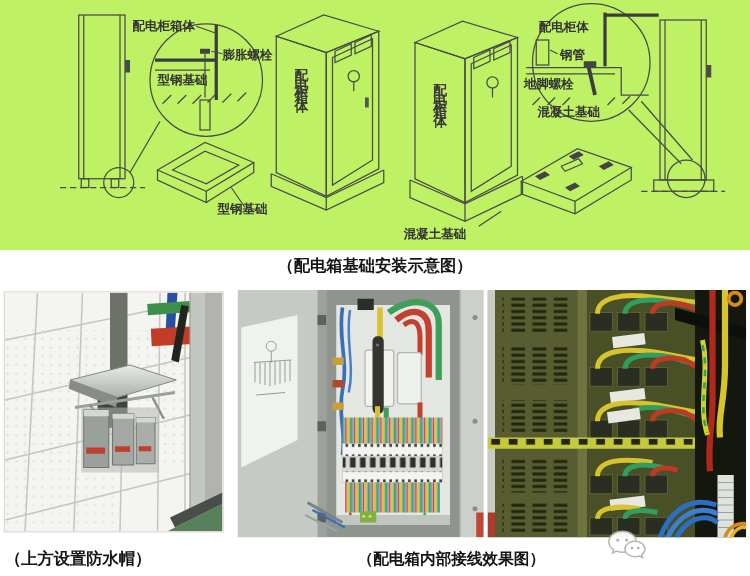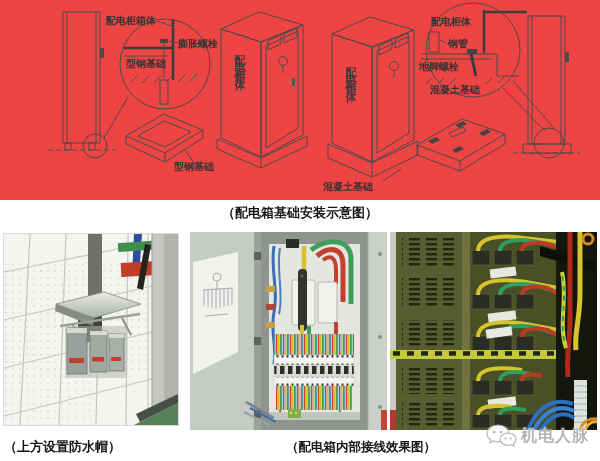--- a/index.html
+++ b/index.html
@@ -1,21 +1,21 @@
 <!DOCTYPE html>
 <html><head>
 <meta charset="utf-8">
 <style>
   html,body{margin:0;padding:0;background:#ffffff;}
   body{width:600px;height:461px;position:relative;overflow:hidden;
        font-family:"Liberation Serif",serif;}
   .stage{position:absolute;inset:0;background:#ffffff;}
 
   
-  .diagram-wrap{position:absolute;left:0;top:0;width:600px;height:200px;background:#ef4444;}
+  .diagram-wrap{position:absolute;left:0;top:0;width:600px;height:200px;background:#bef264;}
   .diagram-wrap svg{display:block;}
   .ln{fill:none;stroke:#4a4a4a;stroke-width:1;}
   .lnT{fill:none;stroke:#3c3c3c;stroke-width:2.6;}
   .dlabel{font-family:"Liberation Serif",serif;font-size:10px;font-weight:700;fill:#333;}
   .vlabel{position:absolute;writing-mode:vertical-rl;text-orientation:upright;
           font-size:11px;font-weight:700;color:#3a3a3a;letter-spacing:6px;line-height:1;}
 
   .caption{position:absolute;font-size:13px;font-weight:700;color:#151515;
            font-family:Liberation Mono, monospace;white-space:nowrap;}
   .cap-center{left:0;width:600px;text-align:center;top:204px;}
@@ -427,16 +427,15 @@
         <path d="M13 2 C6.9 2 2 5.8 2 10.4 C2 13 3.5 15.2 5.8 16.7 L5 19.5 L8.2 17.9 C9.6 18.4 11.2 18.8 13 18.8 C19.1 18.8 24 15 24 10.4 C24 5.8 19.1 2 13 2 Z"></path>
         <path d="M23 10 C18.6 10 15 12.8 15 16.2 C15 19.6 18.6 22.4 23 22.4 C24.2 22.4 25.4 22.2 26.4 21.8 L29 23 L28.3 20.8 C30 19.6 31 18 31 16.2 C31 12.8 27.4 10 23 10 Z"></path>
       </g>
       <g fill="#b3b3b3">
         <circle cx="9.2" cy="9" r="1.3"></circle>
         <circle cx="16.2" cy="9" r="1.3"></circle>
         <circle cx="20.6" cy="15.4" r="1.1"></circle>
         <circle cx="25.6" cy="15.4" r="1.1"></circle>
       </g>
     </svg>
-    <span class="wm-text">机电人脉</span>
   </div>
 
 </div>
 
 </body></html>

